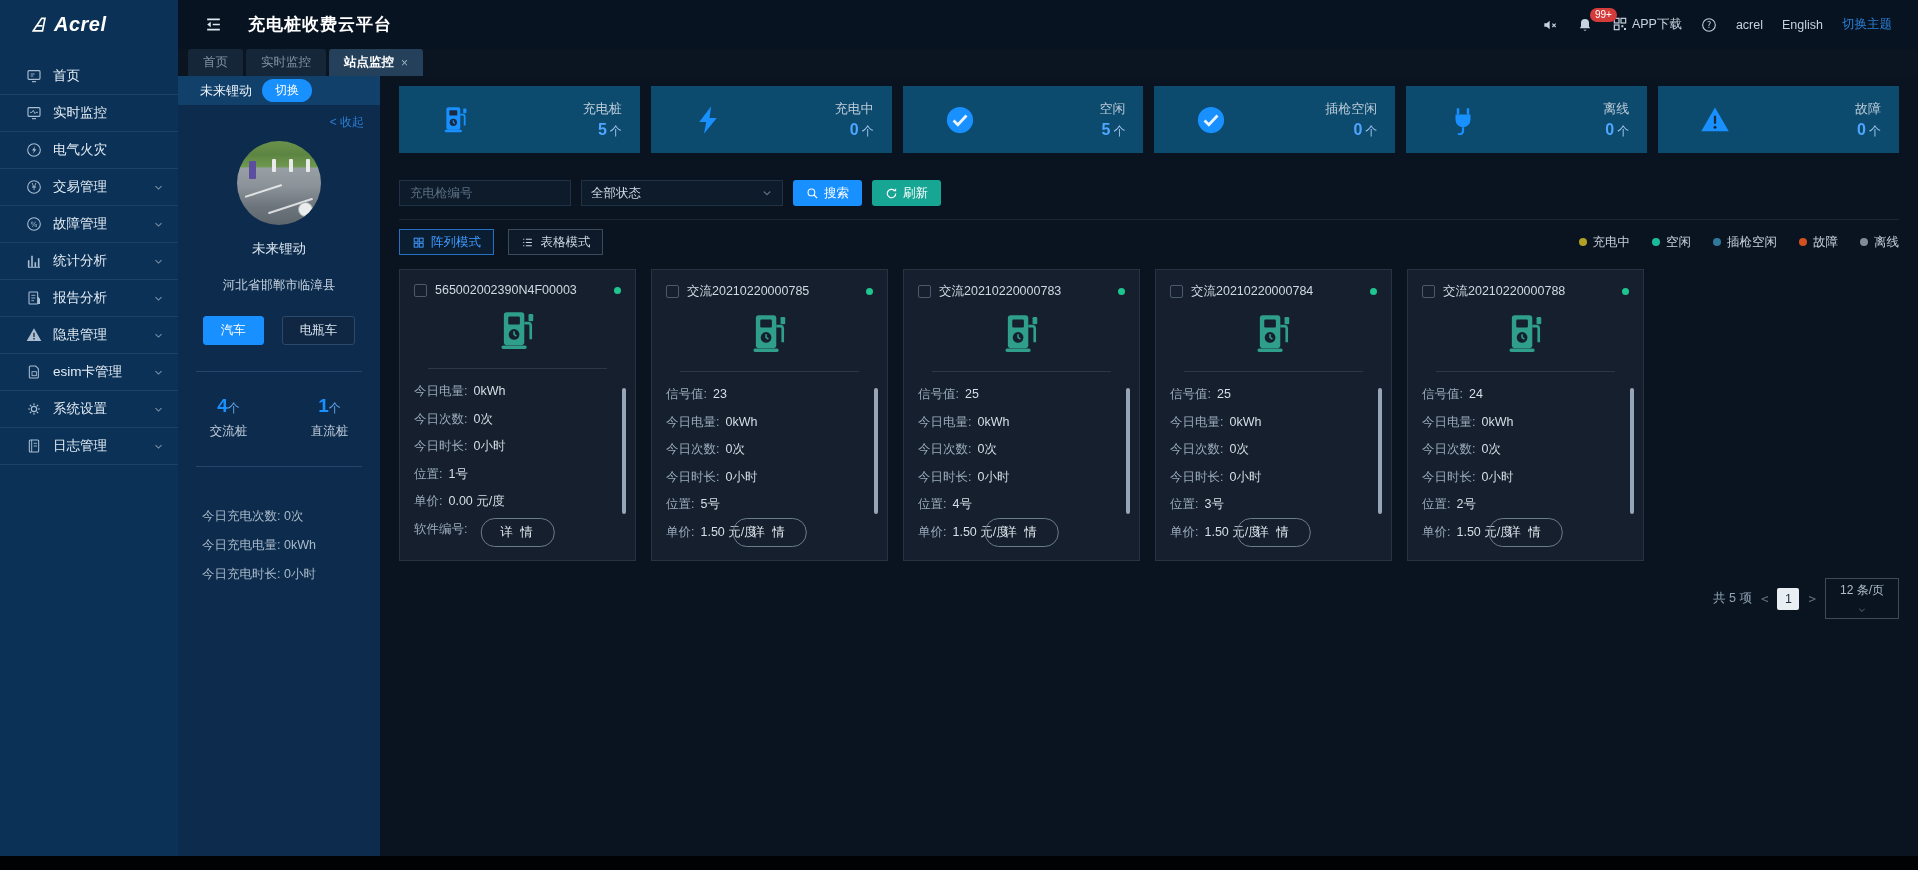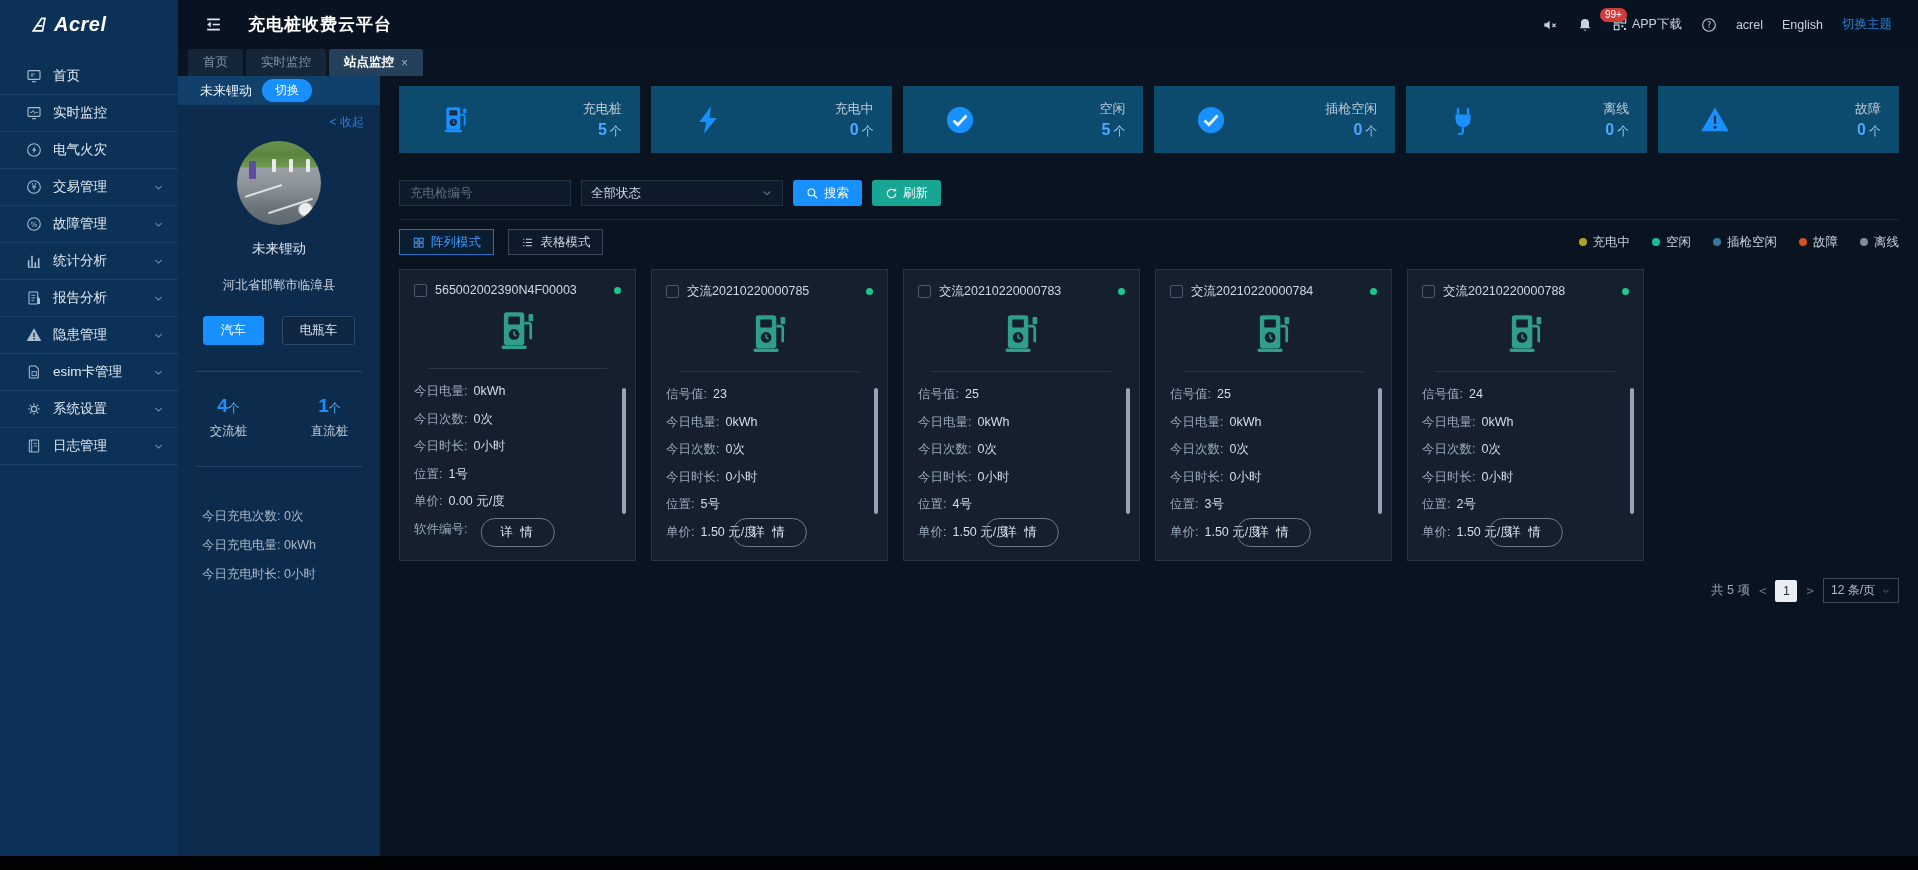--- a/index.html
+++ b/index.html
@@ -20,21 +20,21 @@
   .menu-item .chev { width:11px; height:11px; color:#7d93a9; margin-left:auto; }
 
   
   .main { flex:1; display:flex; flex-direction:column; min-width:0; }
   .topbar { height:49px; background:#071321; display:flex; align-items:center; padding:0 26px; flex:none; }
   .hamburger { width:19px; height:19px; color:#dfe8f1; cursor:pointer; }
   .page-title { color:#fff; font-size:17px; font-weight:bold; margin-left:25px; letter-spacing:1px; }
   .top-right { margin-left:auto; display:flex; align-items:center; gap:19px; font-size:12.5px; color:#c6d2dd; }
   .top-right svg { width:16px; height:16px; color:#c6d2dd; display:block; }
   .bell-wrap { position:relative; cursor:pointer; }
-  .badge { position:absolute; top:-9px; left:23px; background:#d43c3c; color:#fff; font-size:10px;
+  .badge { position:absolute; top:-9px; left:13px; background:#d43c3c; color:#fff; font-size:10px;
     padding:1px 5px; border-radius:8px; line-height:1.2; }
   .appdl { display:flex; align-items:flex-start; gap:4px; cursor:pointer; }
   .theme-link { color:#2a7fd4; cursor:pointer; }
 
   .tabbar { height:27px; background:#0a1521; display:flex; align-items:stretch; padding-left:10px; gap:3px; flex:none; }
   .tab { display:flex; align-items:center; padding:0 15px; font-size:12.5px; background:#152638; color:#7f93a6;
     border-radius:3px 3px 0 0; cursor:pointer; }
   .tab.active { background:#24405a; color:#fff; font-weight:bold; }
   .tab .tab-close { margin-left:7px; font-weight:normal; color:#9fb2c3; font-size:12px; }
 
@@ -118,22 +118,22 @@
   .cc-scrollbar { position:absolute; right:9px; top:118px; width:4px; height:126px; background:#97a5b8; border-radius:2px; }
   .cc-detail { position:absolute; left:50%; transform:translateX(-50%); bottom:13px; background:transparent;
     border:1px solid #6b7c8d; border-radius:14px; color:#e6edf3; font-size:12.5px; padding:5px 19px;
     letter-spacing:2px; cursor:pointer; font-family:inherit; }
 
   .pagination { display:flex; justify-content:flex-end; align-items:center; gap:9px; margin-top:17px;
     font-size:12.5px; color:#93a5b5; }
   .pg-arrow { color:#5f7082; cursor:pointer; font-family:"DejaVu Sans Mono",monospace; }
   .pg-page { width:22px; height:22px; background:#e9eef3; color:#1f2d3d; border-radius:2px; display:flex;
     align-items:center; justify-content:center; cursor:pointer; }
-  .pg-size { border:1px solid #3c4a5a; color:#aebccb; padding:3px 7px; display:flex; align-items:center; gap:6px;
-    cursor:pointer; font-size:12px; }
+  .pg-size { border:1px solid #3c4a5a; color:#aebccb; padding:3px 14px; display:flex; align-items:center; gap:6px;
+    cursor:pointer; font-size:12px;flex-direction:column; }
   .pg-size .chev { width:10px; height:10px; color:#5c7184; }
 
   svg text { font-family:"DejaVu Sans",sans-serif; }
 </style>
 </head>
 <body>
 
 <svg width="0" height="0" style="position:absolute" aria-hidden="true">
   <defs>
     <symbol id="i-pile" viewBox="0 0 28 28">

